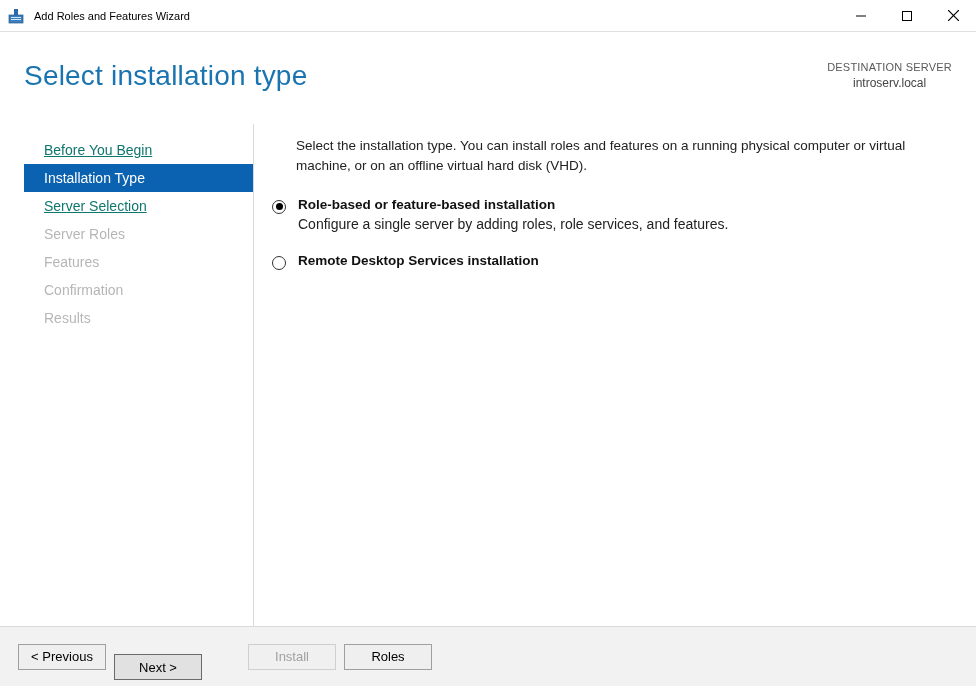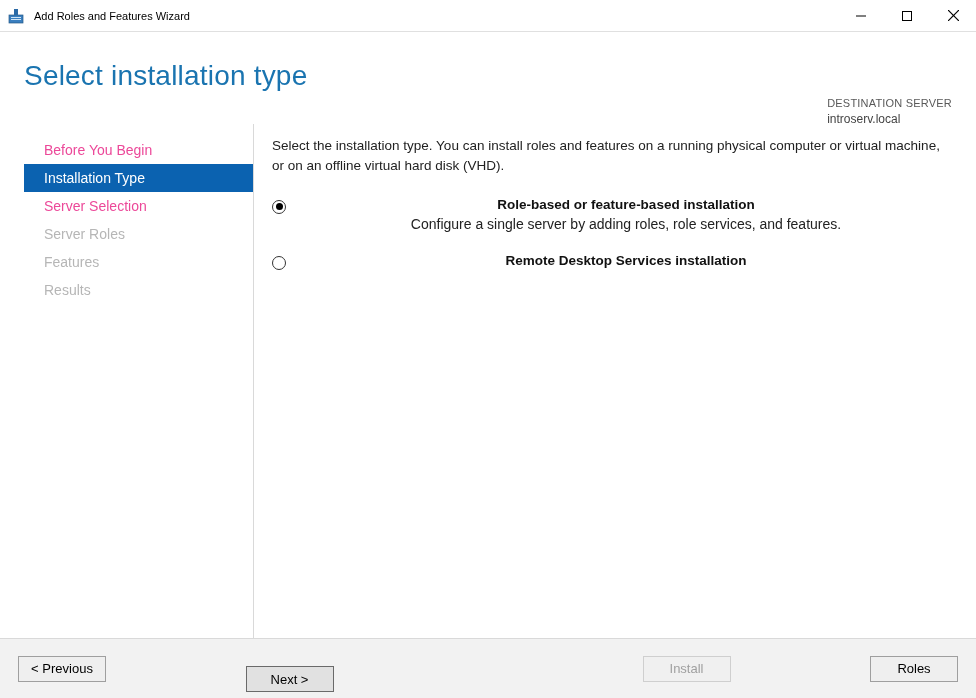--- a/index.html
+++ b/index.html
@@ -30,21 +30,21 @@
       padding: 28px 24px 10px 24px;
       height: 92px;
     }
     .header h1 {
       font-size: 28px;
       font-weight: 300;
       color: #1a74b0;
       flex: 1;
       letter-spacing: 0.2px;
     }
-    .dest { text-align: left; color: #444; font-size: 12px; line-height: 1.4; margin-top: 36px; }
+    .dest { text-align: center; color: #444; font-size: 12px; line-height: 1.4; }
     .dest .lbl { color: #595959; font-size: 11px; letter-spacing: 0.2px; }
 
     .body {
       display: flex;
       padding: 0 0 0 0;
       height: 514px;
     }
     .sidebar {
       width: 230px;
       padding: 12px 0 0 0;
@@ -56,61 +56,62 @@
       padding: 6px 12px 6px 20px;
       font-size: 14px;
       color: #3b3b3b;
       cursor: default;
     }
     .step.active {
       background: #0b62b0;
       color: #ffffff;
     }
     .step.disabled { color: #b6b6b6; }
-    .step.link { color: #ec4899; }
+    .step.link { color: #0f766e; text-decoration: underline; }
 
     .content {
       flex: 1;
       padding: 12px 22px 0 18px;
     }
     .content .intro {
       font-size: 13.5px;
       color: #222;
       line-height: 1.5;
       margin-bottom: 20px;
+      margin-left: 24px;
     }
     .option {
       display: flex;
       align-items: flex-start;
       margin-bottom: 18px;
     }
     .radio {
       width: 14px; height: 14px;
       border: 1px solid #333;
       border-radius: 50%;
       margin-top: 3px;
       margin-right: 12px;
       display: flex; align-items: center; justify-content: center;
       background: #fff;
     }
     .radio .dot { width: 7px; height: 7px; background: #000; border-radius: 50%; display: none; }
     .radio.selected .dot { display: block; }
-    .opt-text { flex: 1; text-align: center; }
+    .opt-text { flex: 1; }
     .opt-title { font-weight: 600; font-size: 13.5px; color: #111; }
     .opt-desc { font-size: 14px; color: #222; line-height: 1.5; margin-top: 2px; }
 
     .footer {
       position: absolute;
-      bottom: 0; left: 0; right: 0;
+      bottom: 12px; left: 0; right: 0;
       height: 60px;
       background: #f2f2f2;
       border-top: 1px solid #d9d9d9;
       display: flex;
       align-items: center;
-      justify-content: space-between;
+      justify-content: flex-start;
       padding: 0 18px;
       gap: 8px;
     }
     .btn {
       min-width: 88px;
       height: 26px;
       border: 1px solid #9f9f9f;
       background: #efefef;
       font-size: 13px;
       padding: 0 10px;
@@ -162,20 +163,21 @@
   </div>
 </div>
 
 <div class="body">
   <div class="sidebar">
     <div class="step link">Before You Begin</div>
     <div class="step active">Installation Type</div>
     <div class="step link">Server Selection</div>
     <div class="step disabled">Server Roles</div>
     <div class="step disabled">Features</div>
+    <div class="step disabled">Confirmation</div>
     <div class="step disabled">Results</div>
   </div>
 
   <div class="content">
     <p class="intro">Select the installation type. You can install roles and features on a running physical computer or virtual machine, or on an offline virtual hard disk (VHD).</p>
 
     <div class="option">
       <span class="radio selected">
           <span class="dot"></span>
         </span>

